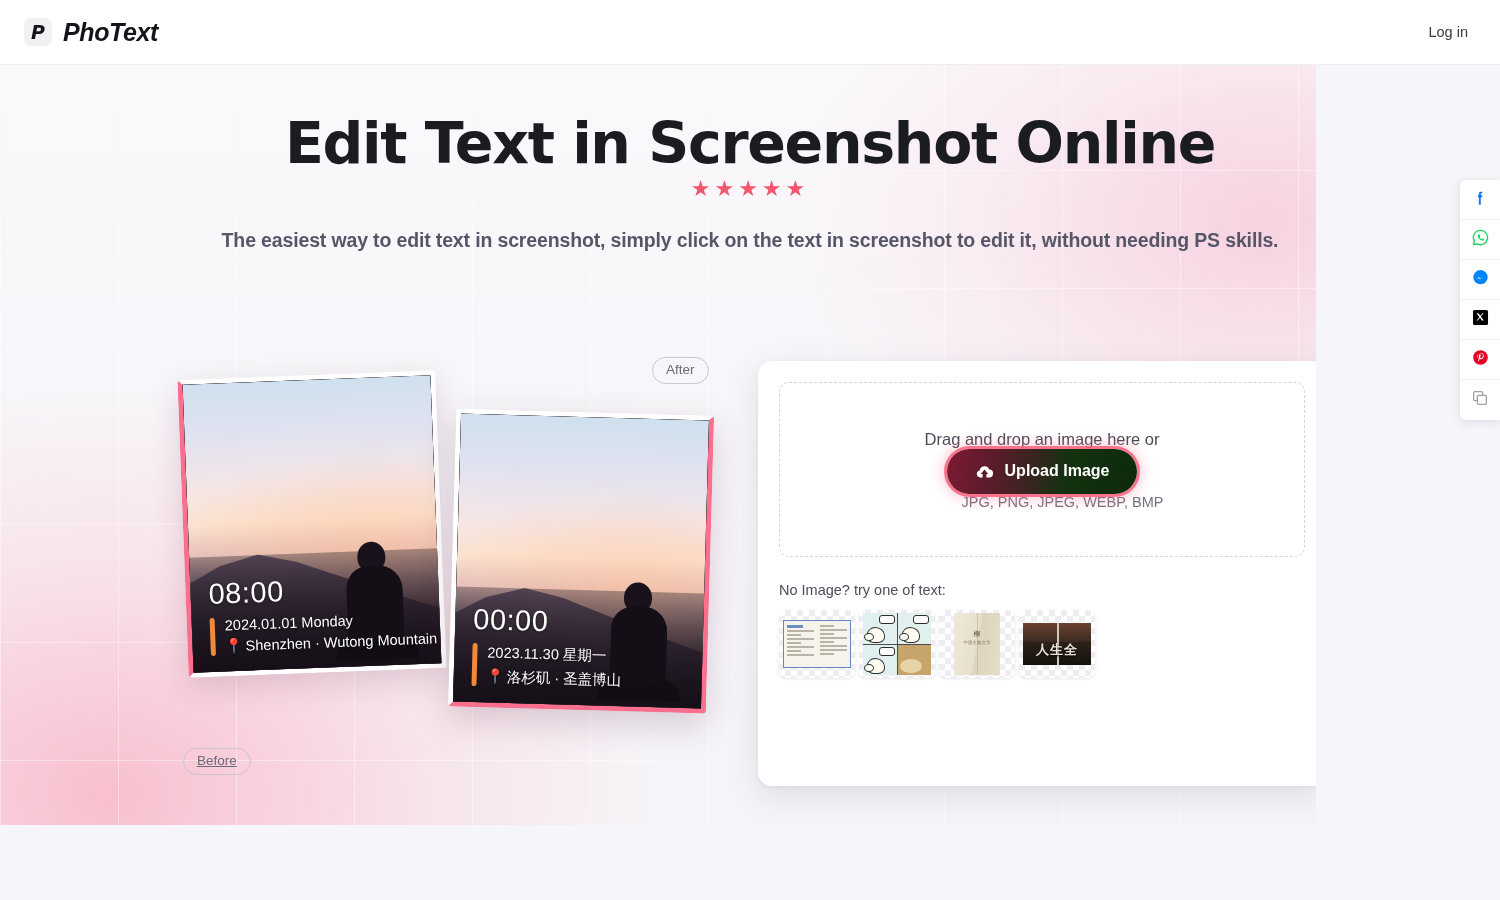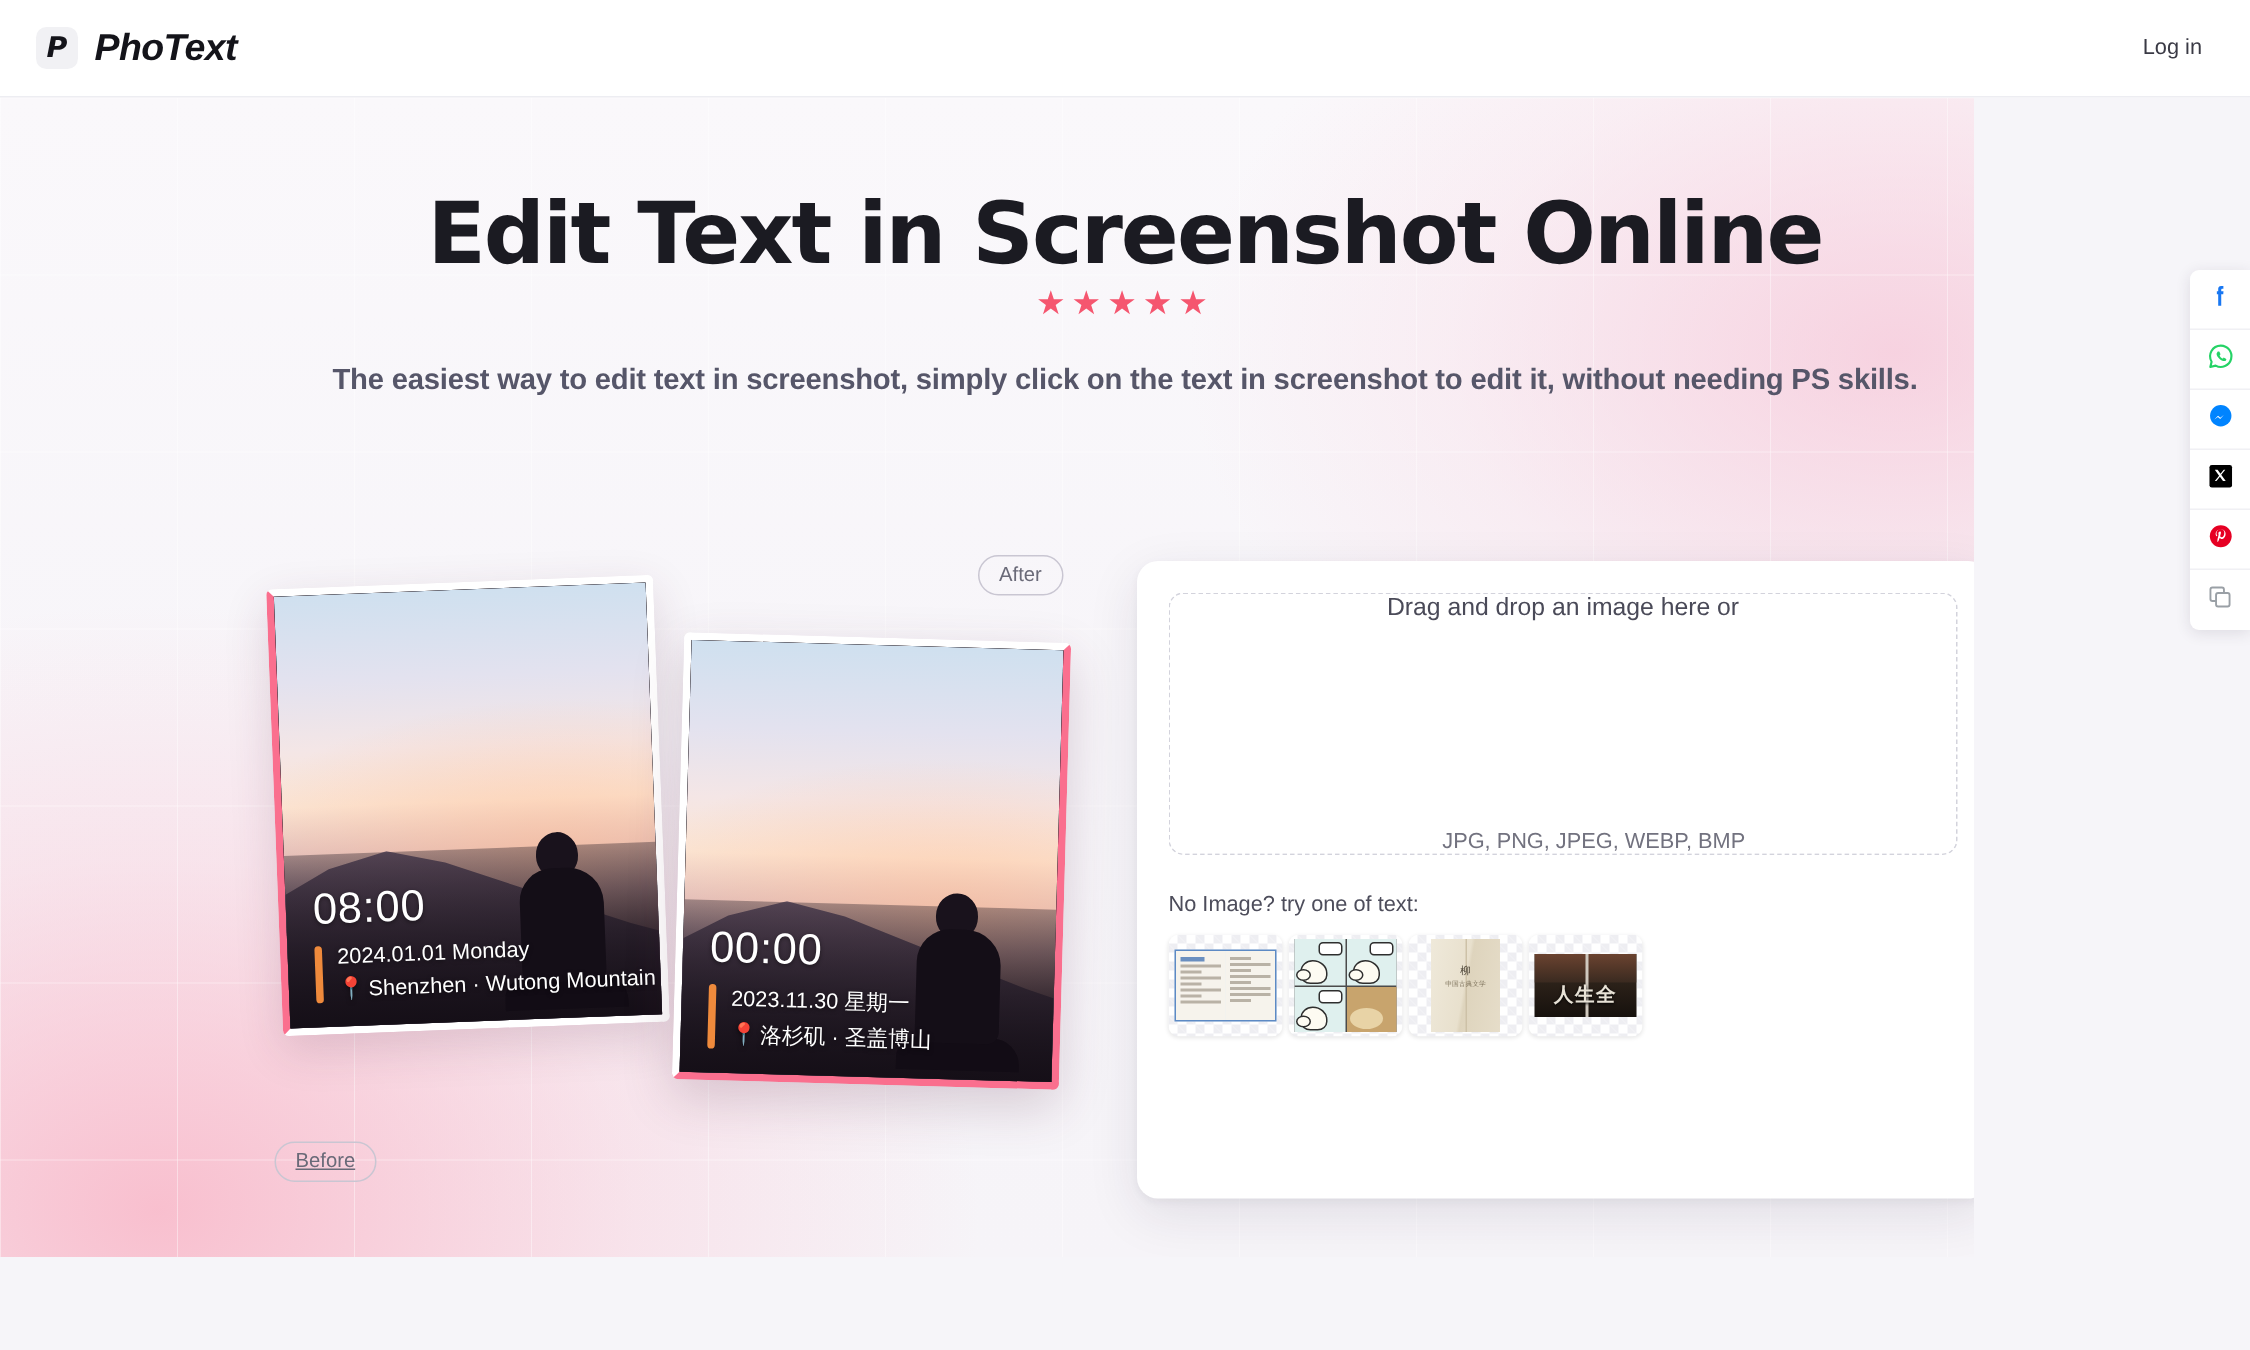--- a/index.html
+++ b/index.html
@@ -32,21 +32,21 @@
     font-size: 25px; font-weight: 700; font-style: italic;
     color: #14141a; letter-spacing: -0.4px;
   }
   .header-right { margin-left: auto; margin-right: 32px; display: flex; align-items: center; }
   .login-link {
     font-size: 14.5px; color: #3a3a45; cursor: pointer;
   }
 
   
   .hero {
-    position: absolute; top: 65px; left: 0;
+    position: absolute; top: 52px; left: 0;
     width: 1316px; height: 773px;
     overflow: hidden;
     background:
       radial-gradient(ellipse 760px 560px at 8% 96%, rgba(249,178,196,0.80) 0%, rgba(250,200,214,0.38) 42%, rgba(248,246,250,0) 72%),
       radial-gradient(ellipse 620px 420px at 96% 22%, rgba(246,196,214,0.72) 0%, rgba(248,214,226,0.30) 48%, rgba(248,246,250,0) 76%),
       linear-gradient(180deg, #faf8fb 0%, #f7f5f9 55%, #f6f4f8 100%);
   }
   .hero-grid {
     position: absolute; inset: 0;
     background-image:
@@ -187,21 +187,21 @@
     width: 568px; height: 425px;
     background: #ffffff;
     border-radius: 14px;
     box-shadow: 0 10px 34px rgba(40,30,60,0.10), 0 2px 6px rgba(40,30,60,0.05);
     padding: 21px;
   }
   .dropzone {
     width: 526px; height: 175px;
     border: 1.6px dashed #d3d3dc;
     border-radius: 10px;
-    display: flex; flex-direction: column; align-items: center; justify-content: space-between;
+    display: flex; flex-direction: column; align-items: center; justify-content: center;
     cursor: pointer;
   }
   .dz-title { font-size: 16.5px; color: #4a4a58; }
   .upload-btn {
     position: relative;
     display: inline-flex; align-items: center; gap: 11px;
     padding: 13px 28px;
     border-radius: 999px;
     border: none;
     cursor: pointer;
@@ -352,20 +352,28 @@
 
     <div class="ba-badge badge-before">Before</div>
     <div class="ba-badge badge-after">After</div>
   </div>
 
   <div class="upload-card">
 
     <div class="dropzone">
       <div class="dz-title">Drag and drop an image here or</div>
 
+      <button class="upload-btn">
+        <span>
+          <svg width="19" height="19" viewBox="0 0 24 24" fill="#ffffff" aria-hidden="true">
+            <path d="M6.5 19.5A4.5 4.5 0 0 1 5.9 10.6a6.2 6.2 0 0 1 12-1.2A4.3 4.3 0 0 1 17.6 19.5h-3.2v-4.2h2.3L12 9.6l-4.7 5.7h2.3v4.2H6.5z"></path>
+          </svg>
+        </span>
+        <span>Upload Image</span>
+      </button>
 
       <div class="dz-formats">JPG, PNG, JPEG, WEBP, BMP</div>
     </div>
 
     <div class="samples-label">No Image? try one of text:</div>
 
     <div class="samples">
 
       <div class="sample">
         <div class="sample-inner">

